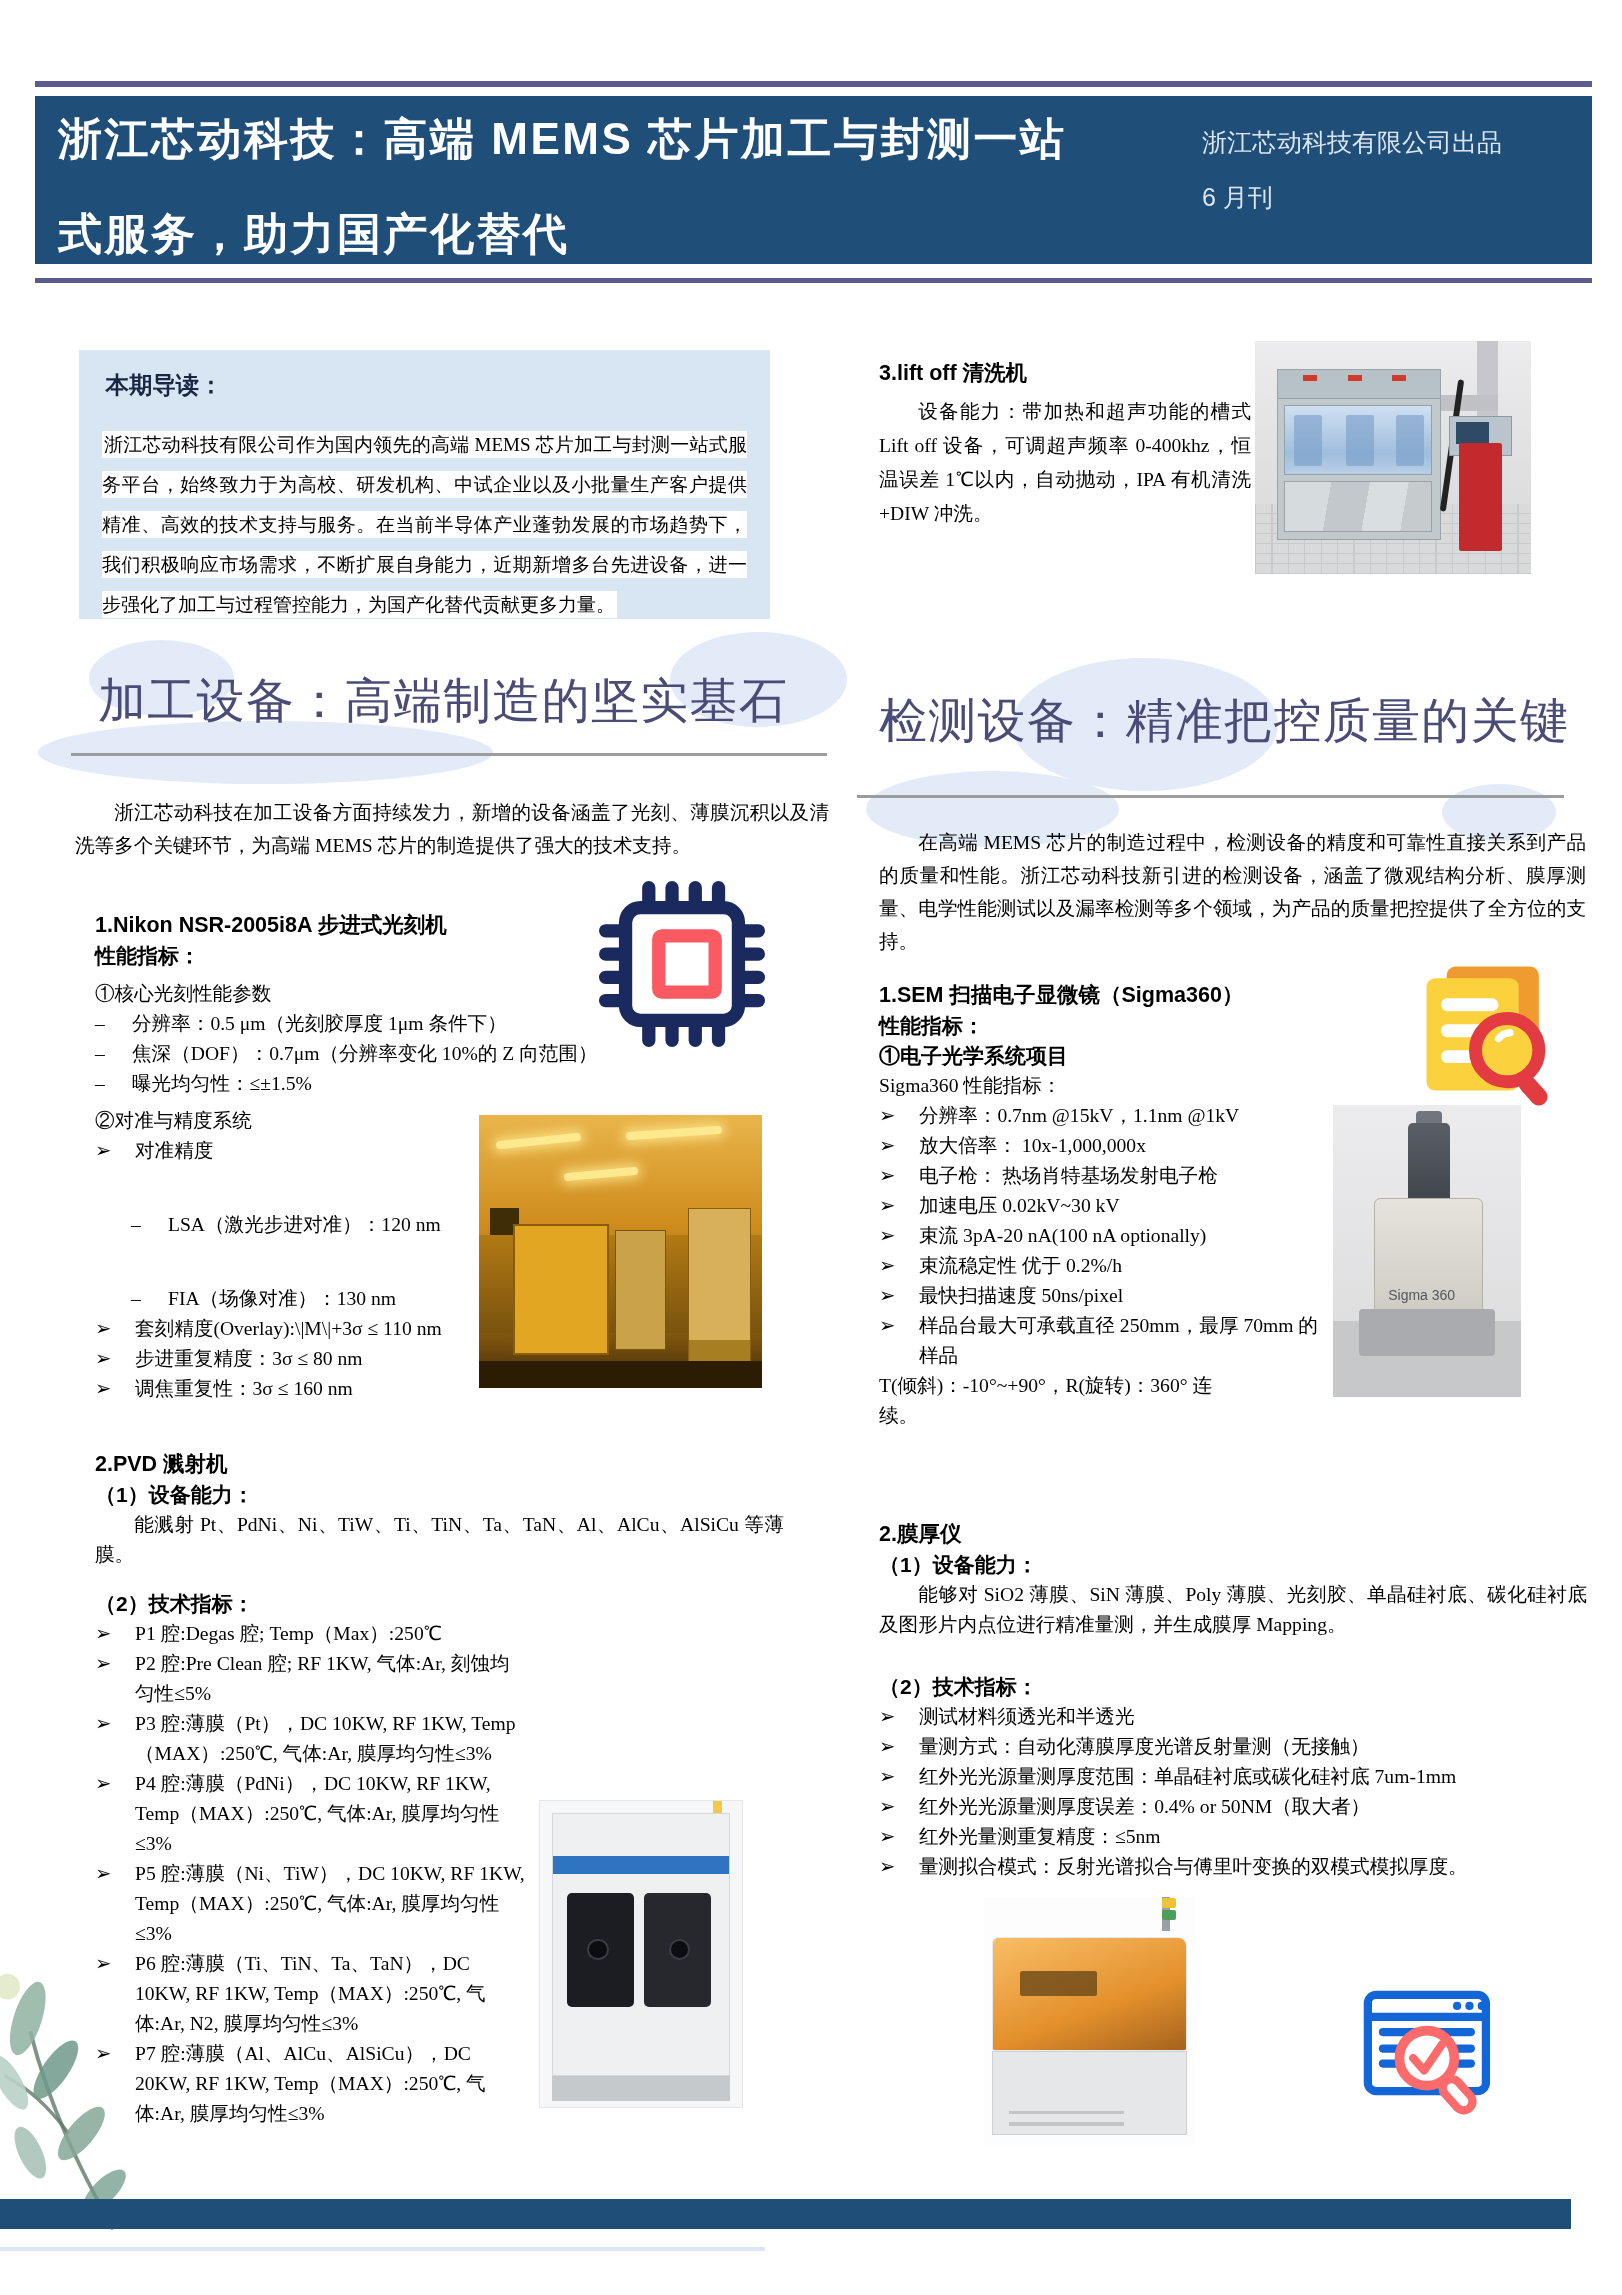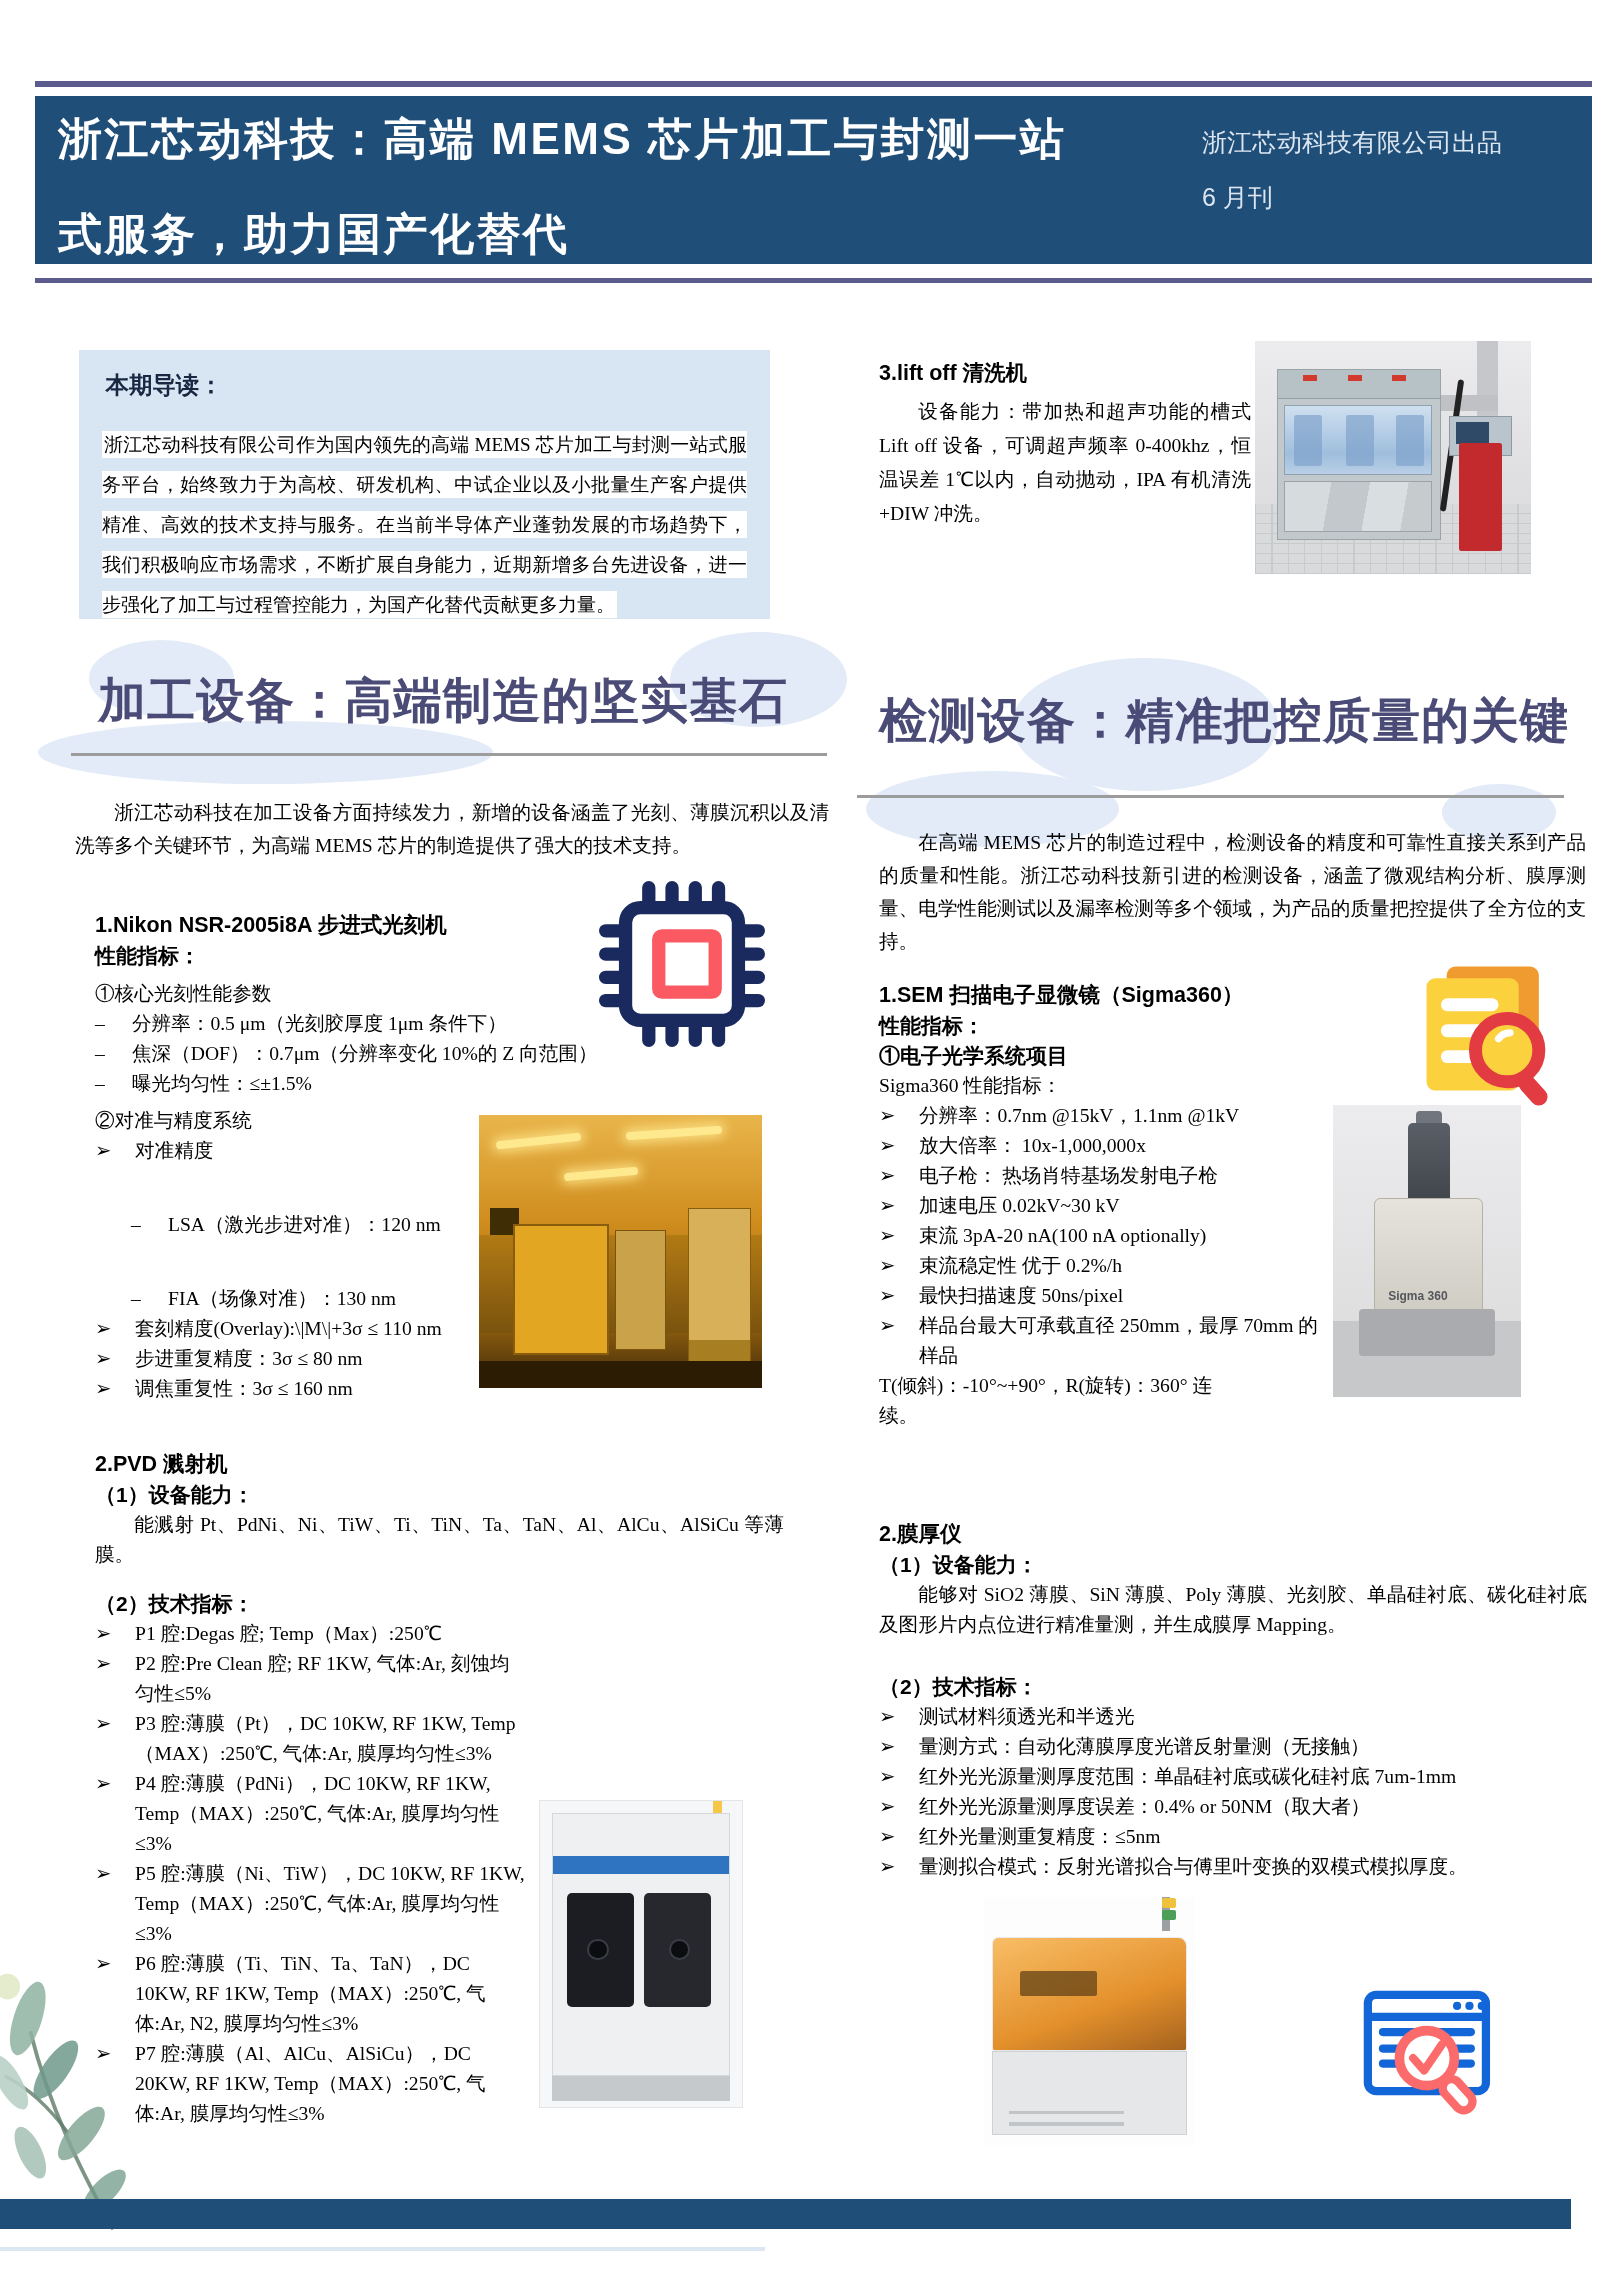--- a/index.html
+++ b/index.html
@@ -32,21 +32,21 @@
     font-size:19px; line-height:40px; text-align:justify; }
   .intro-para .hl { background:#ffffff; padding:3.2px 1.9px; }
 
   
   .liftoff-text { left:879px; top:356px; width:372px; font-size:19.6px; line-height:34px; }
   .liftoff-text h3 { font-family:"Liberation Sans", sans-serif; font-size:21.5px; margin-bottom:5px; }
   .liftoff-text p { text-indent:2em; text-align:justify; }
 
   
   .cloud { background:#e2ebf7; border-radius:50%; }
-  .sec-heading { font-family:"Liberation Sans", sans-serif; font-weight:bold;
+  .sec-heading { font-family:"Liberation Sans", sans-serif; font-weight:normal;
     font-size:48px; color:#4b4b77; letter-spacing:1.3px; white-space:nowrap; }
   .gray-rule { height:3.2px; background:#9c9c9c; }
   .sec-intro { font-size:19.6px; line-height:33px; text-indent:2em; text-align:justify; }
 
   
   .flow { font-size:19.6px; line-height:30px; }
   .flow .h { font-family:"Liberation Sans", sans-serif; font-weight:bold; font-size:21.5px; line-height:32px; }
   .flow .bold { font-family:"Liberation Sans", sans-serif; font-weight:bold; font-size:21px; }
   .gap12 { height:7.6px; } .gap30 { height:19px; } .gap50 { height:32px; }
   .dash-item { padding-left:37px; text-indent:-37px; width:708px; }
@@ -98,21 +98,21 @@
   
   .photo-sem { left:1333px; top:1105px; width:188px; height:292px; background:#e4e4e6; }
   .sem-wall { left:0; top:0; width:100%; height:78%; background:linear-gradient(#ececee,#dededf); }
   .sem-table { left:0; bottom:0; width:100%; height:26%; background:#c7c8ca; }
   .sem-col { left:40%; top:6%; width:22%; height:30%;
     background:linear-gradient(#5a5e66,#3e4249); border-radius:5px; }
   .sem-colcap { left:44%; top:2%; width:14%; height:6%; background:#71757d; border-radius:3.8px; }
   .sem-body { left:22%; top:32%; width:58%; height:40%;
     background:linear-gradient(#e6e3dc,#cfccc4); border-radius:6.3px; border:1.3px solid #b4b1a9; }
   .sem-label { position:absolute; left:12%; bottom:10%; font-family:"Liberation Sans",sans-serif;
-    font-size:12px; color:#55575c;font-weight:bold; }
+    font-size:14px; color:#55575c; }
   .sem-base { left:14%; top:70%; width:72%; height:16%; background:#a9abae; border-radius:3.8px; }
 
   
   .photo-pvd { left:539px; top:1800px; width:204px; height:308px; background:#f6f7f8; border:0.6px solid #e3e5e7; }
   .pvd-body { left:6%; top:4%; width:88%; height:86%; background:#eef0f1; border:1.3px solid #d5d8da; }
   .pvd-stripe { left:0; top:16%; width:100%; height:7%; background:#2f74c0; }
   .pvd-p1 { left:8%; top:30%; width:38%; height:44%; background:#1b1d22; border-radius:5px; }
   .pvd-p2 { left:52%; top:30%; width:38%; height:44%; background:#26282e; border-radius:5px; }
   .pvd-lens { width:21.5px; height:21.5px; background:#0c0d10; border:2.5px solid #3a3d45; border-radius:50%; left:30%; top:40%; }
   .pvd-base { left:6%; bottom:2%; width:88%; height:8%; background:#c6c9cb; }

